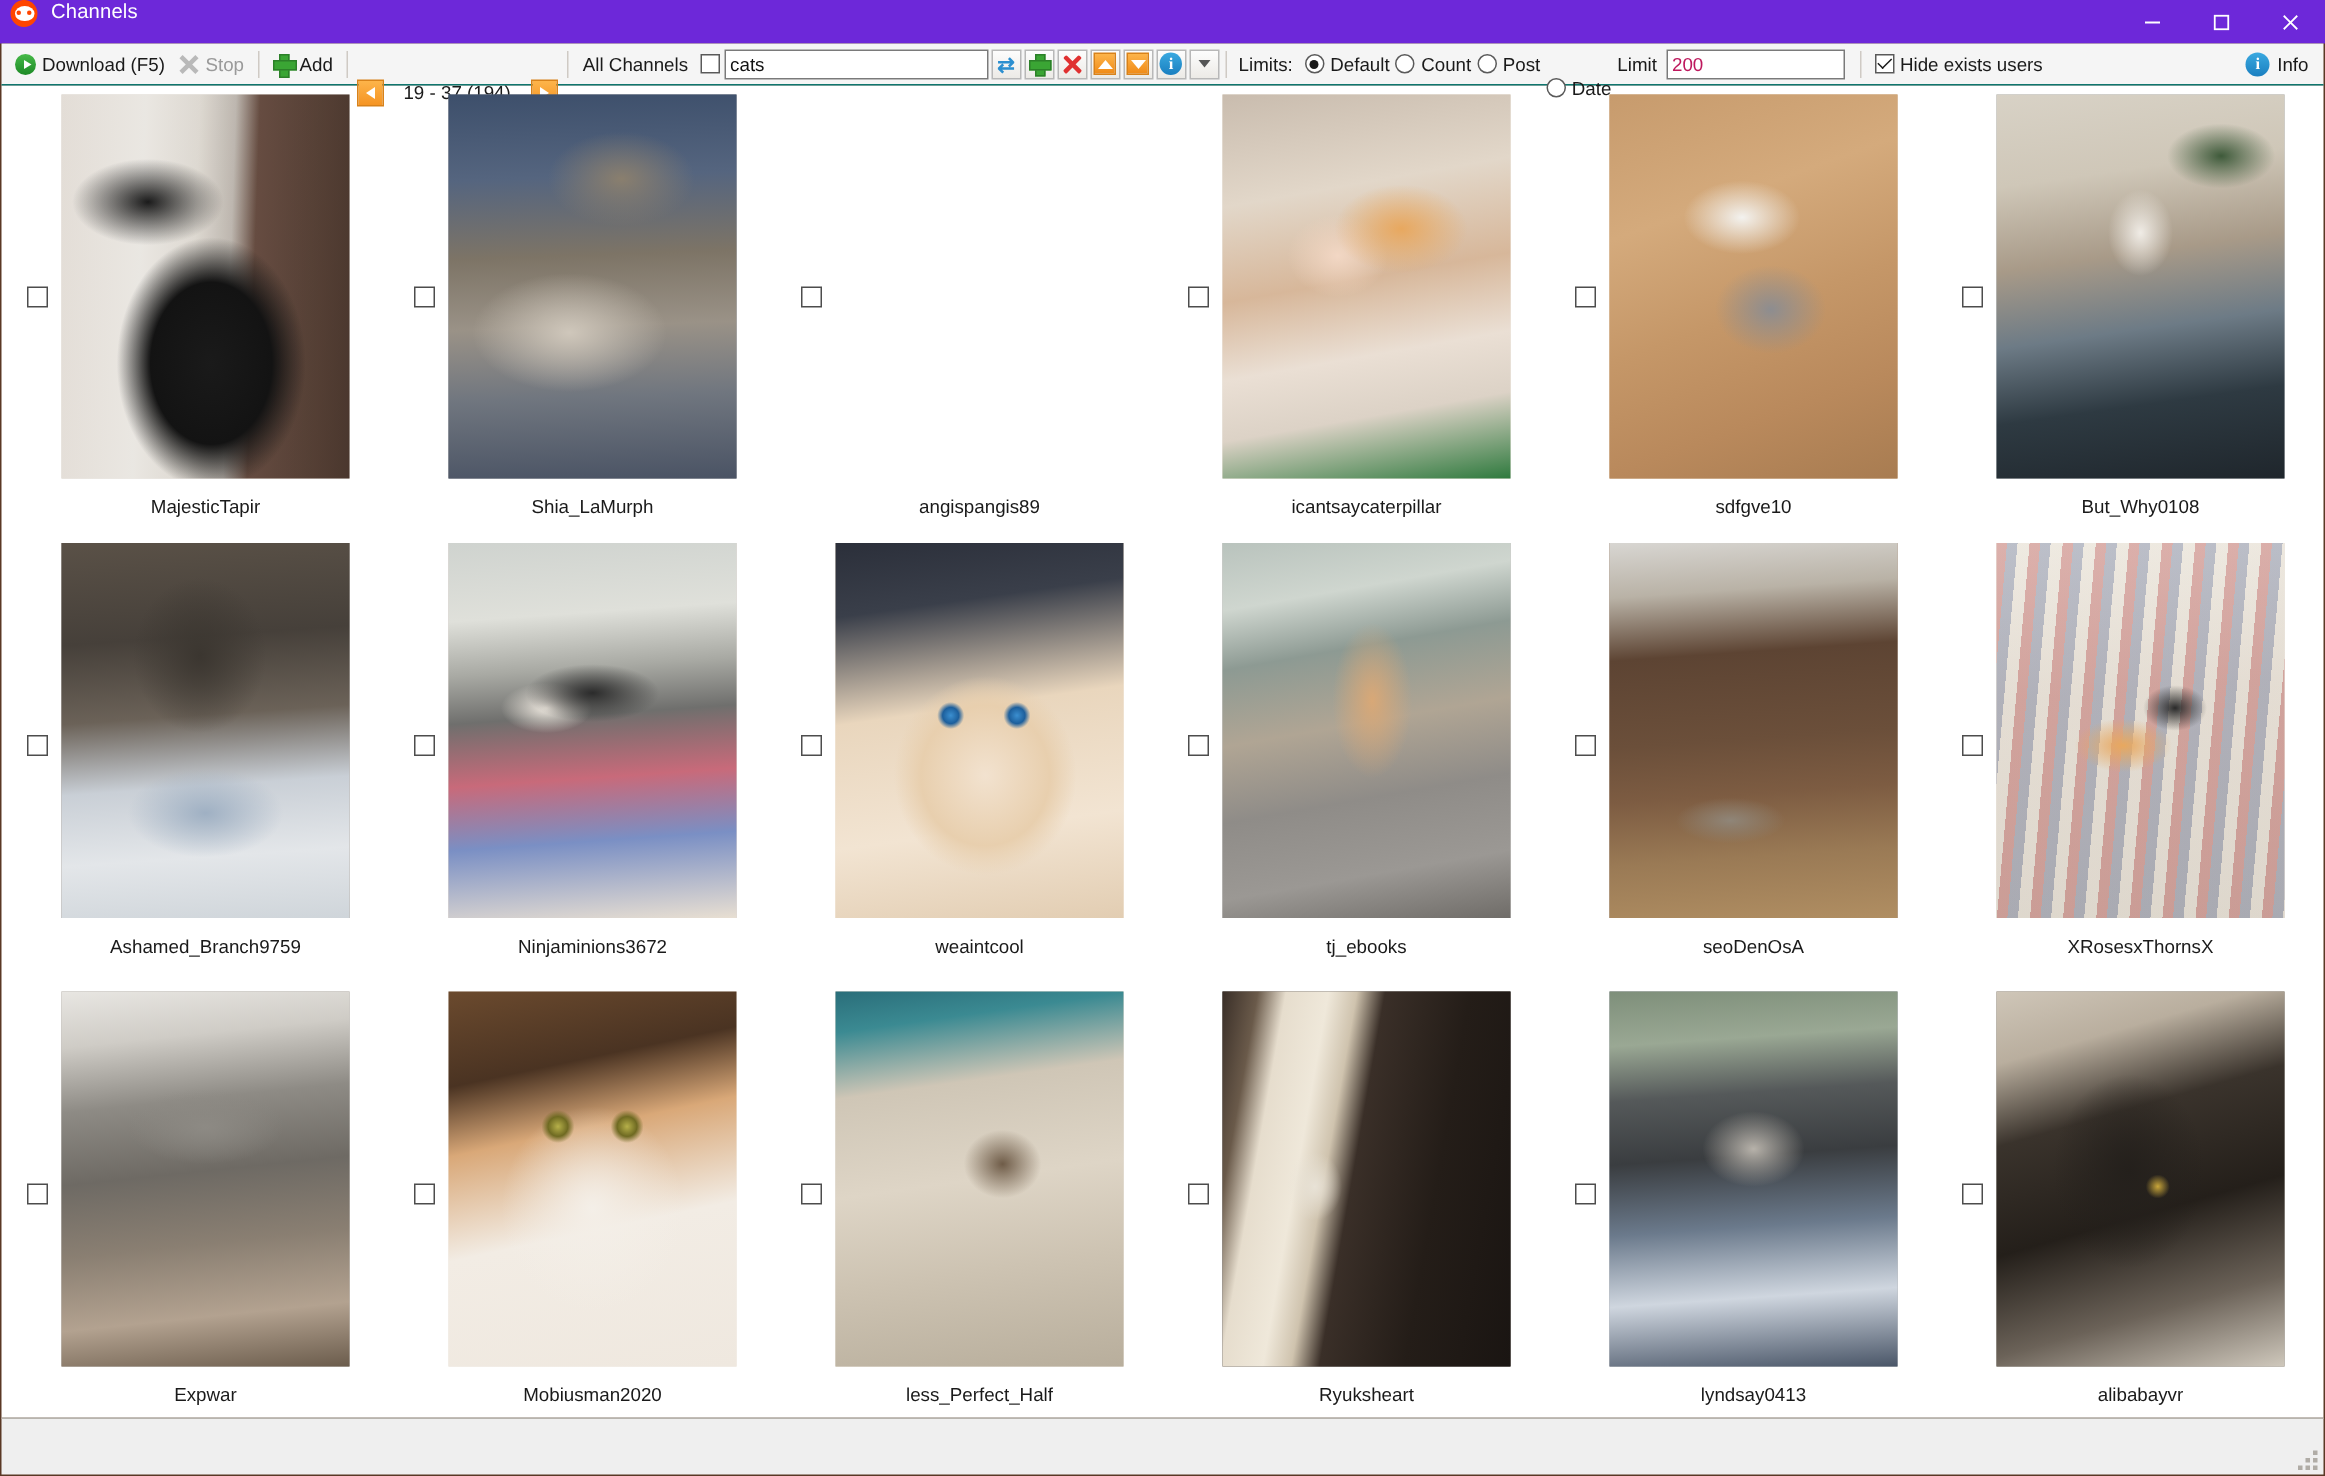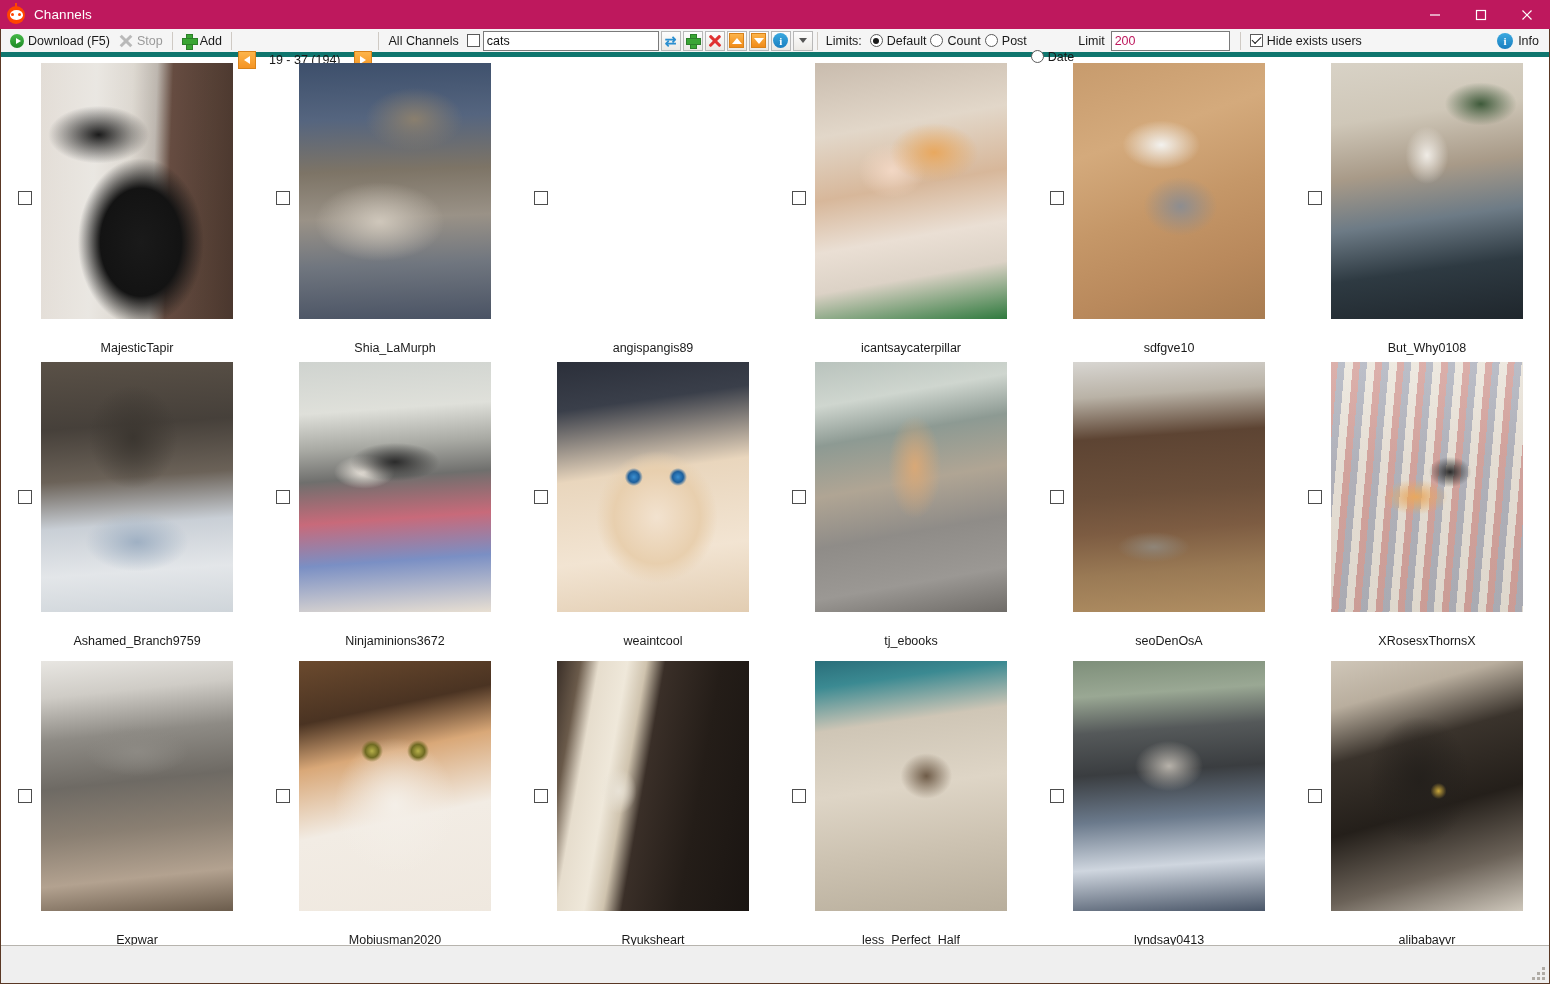--- a/index.html
+++ b/index.html
@@ -14,22 +14,22 @@
   .window {
     width: 1550px; height: 984px;
     background: #5a3825;
     display: flex; flex-direction: column;
     position: relative;
   }
 
   
   .titlebar {
     height: 29px;
-    background: #be185d;
-    display: flex; align-items: center;
+    background: #6d28d9;
+    display: flex; 
     flex: 0 0 29px;
     position: relative;
   }
   .title-icon {
     width: 18px; height: 18px;
     margin-left: 7px; margin-right: 9px;
     border-radius: 50%;
     background: #ff4500;
     position: relative;
     display: flex; align-items: center; justify-content: center;
@@ -63,21 +63,21 @@
     display: flex; align-items: center; justify-content: center;
     color: #ffffff;
   }
   .tb-btn svg { display: block; }
 
   
   .toolbar {
     flex: 0 0 28px;
     height: 28px;
     background: #f5f5f5;
-    border-bottom: 5px solid #0f766e;
+    border-bottom: 1px solid #0f766e;
     display: flex; align-items: center;
     padding: 1px 4px;
     font-size: 12.5px; color: #1a1a1a;
     position: relative;
     margin: 0 1px;
   }
   .tbar-item {
     display: flex; align-items: center;
     height: 24px; padding: 0 5px;
     gap: 4px; white-space: nowrap;
@@ -262,21 +262,21 @@
     margin-left: 14px;
   }
   .thumb {
     width: 192px; height: 256px;
     background-size: cover; background-position: center;
     display: block;
   }
   .thumb.short { height: 250px; }
   .caption {
     font-size: 12.5px; color: #1a1a1a;
-    margin-top: 22px; text-align: center;
+    margin-top: 12px; text-align: center;
     white-space: nowrap;
   }
 
   
   .statusbar {
     flex: 0 0 38px; height: 38px;
     background: #efefef;
     border-top: 1px solid #b7b4ae;
     margin: 0 1px 1px 1px;
     position: relative;
@@ -589,35 +589,35 @@
             linear-gradient(168deg,#6b4a2e 0%,#4a3322 22%,#d9a878 38%,#f2ece4 62%,#efe8df 100%),
             #e9e2d8;"></div>
           <div class="caption">Mobiusman2020</div>
         </div>
       </div>
 
       <div class="cell">
         <span class="cell-cbx"></span>
         <div class="thumb-wrap">
           <div class="thumb short" style="background:
+            radial-gradient(ellipse 34px 30px at 58% 46%, #6f5c48 0%, rgba(111,92,72,0) 76%),
+            linear-gradient(172deg,#2a6e7a 0%,#3b8a92 10%,#cfc6b6 26%,#ded5c6 50%,#cdc3b2 72%,#b8ae9c 100%),
+            #cfc6b6;"></div>
+          <div class="caption">less_Perfect_Half</div>
+        </div>
+      </div>
+
+      <div class="cell">
+        <span class="cell-cbx"></span>
+        <div class="thumb-wrap">
+          <div class="thumb short" style="background:
             radial-gradient(ellipse 24px 30px at 32% 52%, #e8e2d6 0%, rgba(232,226,214,0) 76%),
             linear-gradient(100deg,#3a2f28 0%,#6a5a4a 10%,#e6ddcd 18%,#efe8da 30%,#cfc3ae 38%,#3a2f28 46%,#241d18 70%,#1a1512 100%),
             #2a221c;"></div>
           <div class="caption">Ryuksheart</div>
-        </div>
-      </div>
-
-      <div class="cell">
-        <span class="cell-cbx"></span>
-        <div class="thumb-wrap">
-          <div class="thumb short" style="background:
-            radial-gradient(ellipse 34px 30px at 58% 46%, #6f5c48 0%, rgba(111,92,72,0) 76%),
-            linear-gradient(172deg,#2a6e7a 0%,#3b8a92 10%,#cfc6b6 26%,#ded5c6 50%,#cdc3b2 72%,#b8ae9c 100%),
-            #cfc6b6;"></div>
-          <div class="caption">less_Perfect_Half</div>
         </div>
       </div>
 
       <div class="cell">
         <span class="cell-cbx"></span>
         <div class="thumb-wrap">
           <div class="thumb short" style="background:
             radial-gradient(ellipse 46px 34px at 50% 42%, #b7b2aa 0%, rgba(183,178,170,0) 74%),
             linear-gradient(176deg,#7e8f7a 0%,#9aa894 14%,#55595a 28%,#3a3d40 44%,#6b7a8c 62%,#cfd6df 80%,#4a5668 100%),
             #7a8088;"></div>

